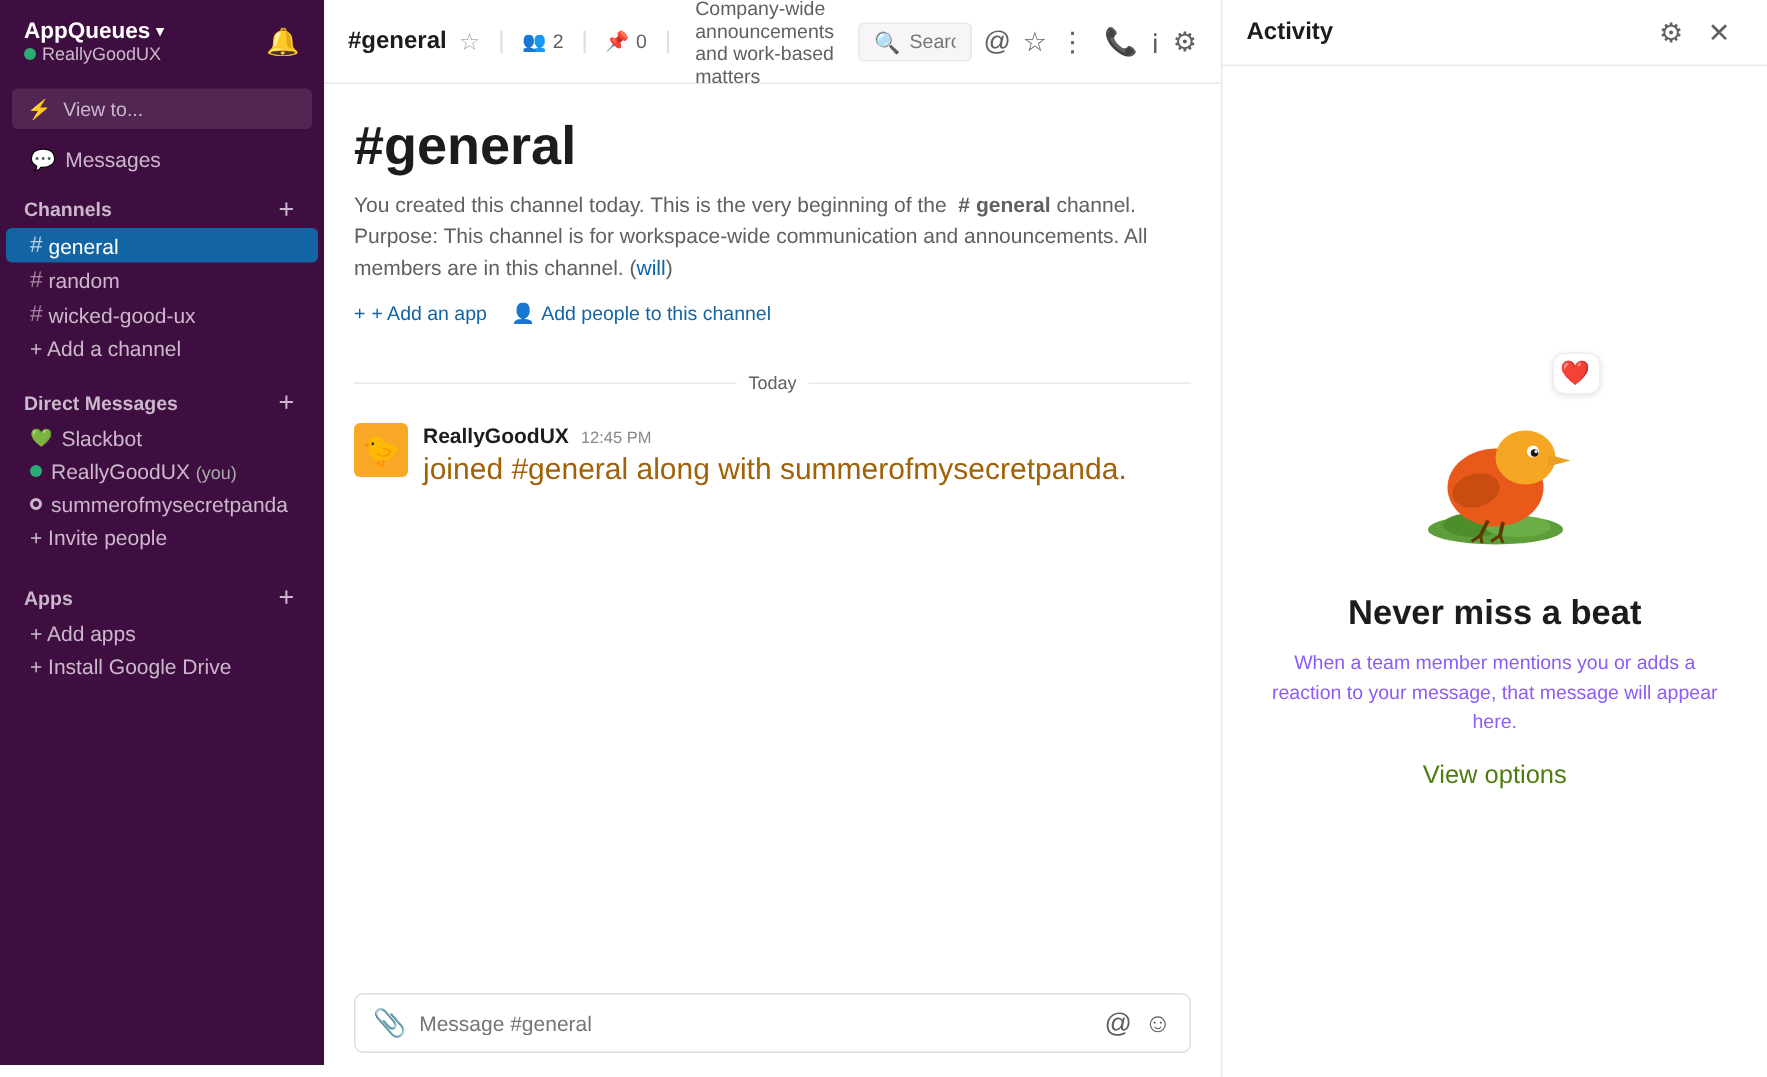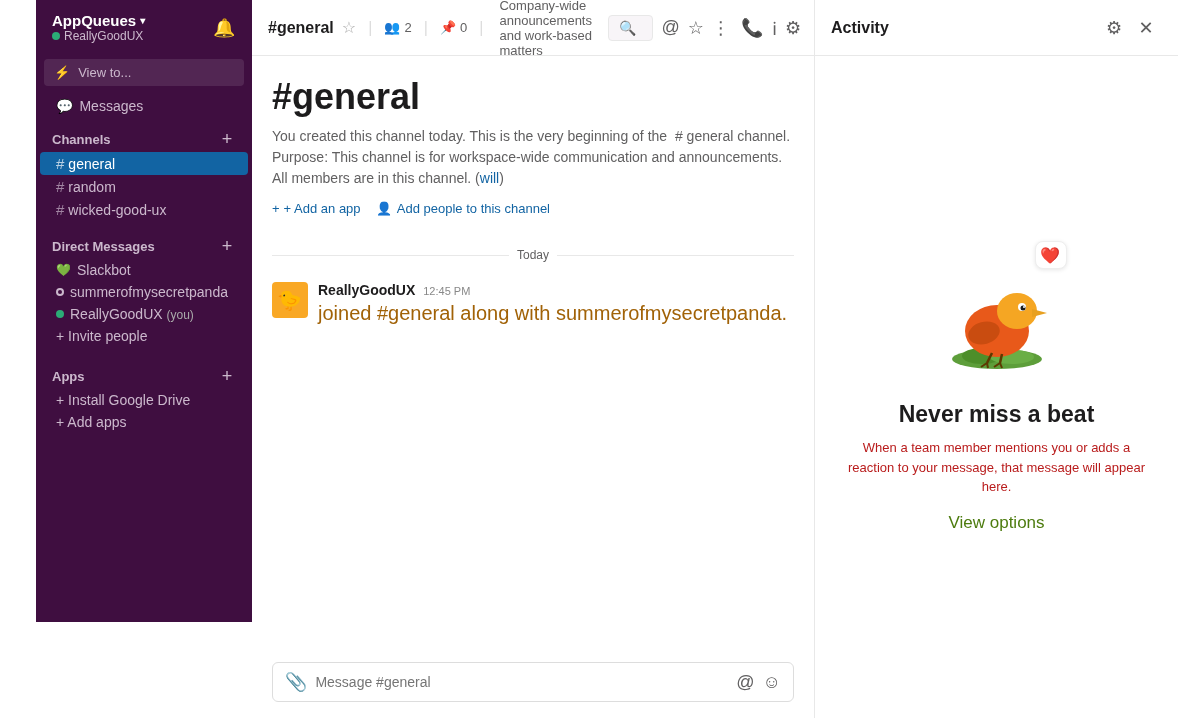--- a/index.html
+++ b/index.html
@@ -6,23 +6,22 @@
     body { font-family: -apple-system, BlinkMacSystemFont, 'Segoe UI', sans-serif; display: flex; width: 1178px; height: 718px; overflow: hidden; background: #fff; }
 
     
     #sidebar {
       width: 216px;
       min-width: 216px;
       background: #3f0e40;
       color: #cbb8cc;
       display: flex;
       flex-direction: column;
-      height: 622px;
+      height: 710px;
       overflow-y: auto;
-      margin-left: 36px;
     }
     #sidebar-header {
       padding: 12px 16px;
       display: flex;
       align-items: center;
       justify-content: space-between;
       cursor: pointer;
     }
     #sidebar-header .workspace-name {
       color: #fff;
@@ -238,21 +237,21 @@
       border-left: 1px solid #e8e8e8;
       display: flex;
       flex-direction: column;
       height: 718px;
     }
     #activity-header {
       display: flex;
       align-items: center;
       padding: 12px 16px;
       border-bottom: 1px solid #e8e8e8;
-      height: 56px;
+      height: 44px;
     }
     .activity-title { font-size: 16px; font-weight: 700; color: #1d1c1d; flex: 1; }
     .activity-icon-btn {
       background: none; border: none; cursor: pointer; color: #616061; font-size: 18px;
       width: 32px; height: 32px; display: flex; align-items: center; justify-content: center;
       border-radius: 4px;
     }
 
     #activity-content {
       flex: 1;
@@ -277,21 +276,21 @@
       background: #fff;
       border: 1px solid #eee;
       border-radius: 8px;
       width: 32px; height: 28px;
       display: flex; align-items: center; justify-content: center;
       font-size: 16px;
       box-shadow: 0 1px 4px rgba(0,0,0,0.1);
     }
 
     .never-miss-title { font-size: 23px; font-weight: 700; color: #1d1c1d; margin-bottom: 10px; }
-    .never-miss-desc { font-size: 13px; color: #b91c1c; line-height: 1.5; margin-bottom: 16px; }
+    .never-miss-desc { font-size: 13px; color: #8b5cf6; line-height: 1.5; margin-bottom: 16px; }
     .view-options-link { font-size: 17px; color: #4d7c0f; text-decoration: none; cursor: pointer; }
   </style>
 </head>
 <body>
 
 <div id="sidebar">
 
   <div id="sidebar-header">
     <div style="display:flex;flex-direction:column;">
       <div class="workspace-name">
@@ -326,54 +325,57 @@
       <span>general</span>
     </div>
     <div class="channel-item">
       <span class="channel-hash">#</span>
       <span>random</span>
     </div>
     <div class="channel-item">
       <span class="channel-hash">#</span>
       <span>wicked-good-ux</span>
     </div>
+    <div class="add-link">
+      <span>+ Add a channel</span>
+    </div>
   </div>
 
   <div class="sidebar-section">
     <div class="sidebar-section-header">
       <span>Direct Messages</span>
       <button class="sidebar-add-btn">+</button>
     </div>
     <div class="dm-item">
       <span class="dm-heart">💚</span>
       <span>Slackbot</span>
     </div>
     <div class="dm-item">
+      <span class="dm-dot online"></span>
+      <span>ReallyGoodUX <span style="color:#aaa;font-size:12px;">(you)</span></span>
+    </div>
+    <div class="dm-item">
       <span class="dm-dot away"></span>
       <span>summerofmysecretpanda</span>
-    </div>
-    <div class="dm-item">
-      <span class="dm-dot online"></span>
-      <span>ReallyGoodUX <span style="color:#aaa;font-size:12px;">(you)</span></span>
     </div>
     <div class="add-link">
       <span>+ Invite people</span>
     </div>
   </div>
 
   <div class="apps-section sidebar-section">
     <div class="sidebar-section-header">
       <span>Apps</span>
       <button class="sidebar-add-btn">+</button>
     </div>
     <div class="add-link">
+      <span>+ Add apps</span>
+    </div>
+    <div class="add-link">
       <span>+ Install Google Drive</span>
-    </div>
-    <div class="add-link">
-      <span>+ Add apps</span>
     </div>
   </div>
 </div>
 
 <div id="main">
 
   <div id="channel-header">
     <span class="channel-header-name">#general</span>
     <span class="channel-header-star">☆</span>
     <span class="header-divider">|</span>
@@ -406,21 +408,21 @@
 
   <div id="message-area">
 
     <div class="channel-intro">
       <div style="display:flex;align-items:baseline;gap:0;">
         <span class="channel-intro-hash"># </span>
         <span class="channel-intro-name">general</span>
       </div>
       <div class="channel-intro-desc">
         <span>You created this channel today. This is the very beginning of the</span>
-        <span style="font-weight:400;text-align:center;">&nbsp;# <span>general</span></span>
+        <span style="font-weight:700;text-align:center;">&nbsp;# <span>general</span></span>
         <span>channel. Purpose: This channel is for workspace-wide communication and announcements. All members are in this channel.</span>
         (<a>will</a>)
       </div>
       <div class="channel-actions">
         <button class="channel-action-btn">
           <span>+</span>
           <span>+ Add an app</span>
         </button>
         <button class="channel-action-btn">
           <span>👤</span>

